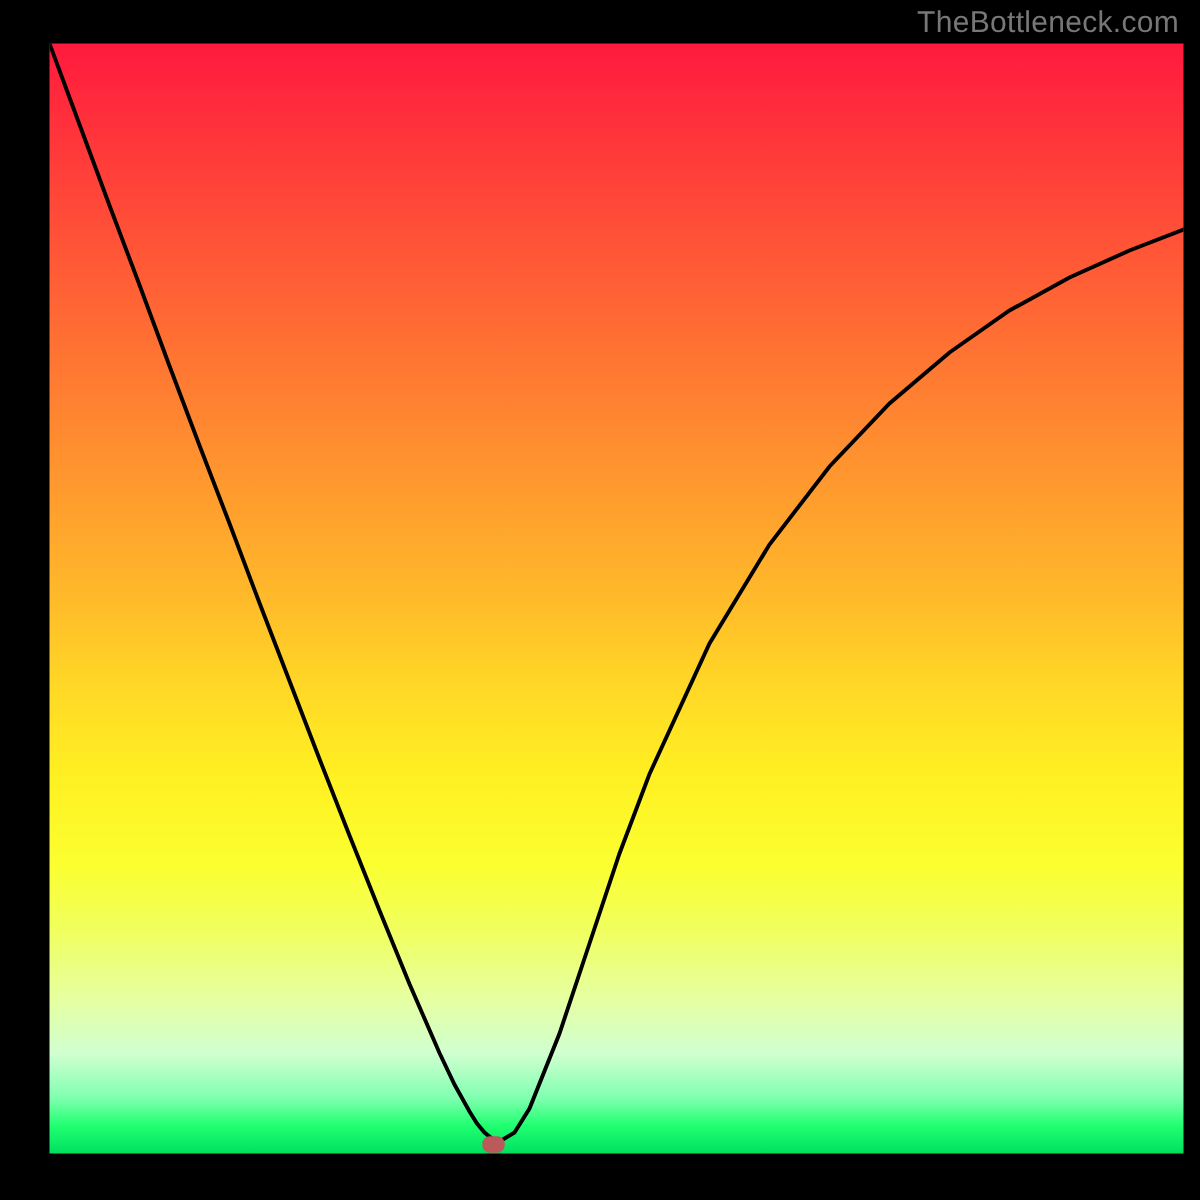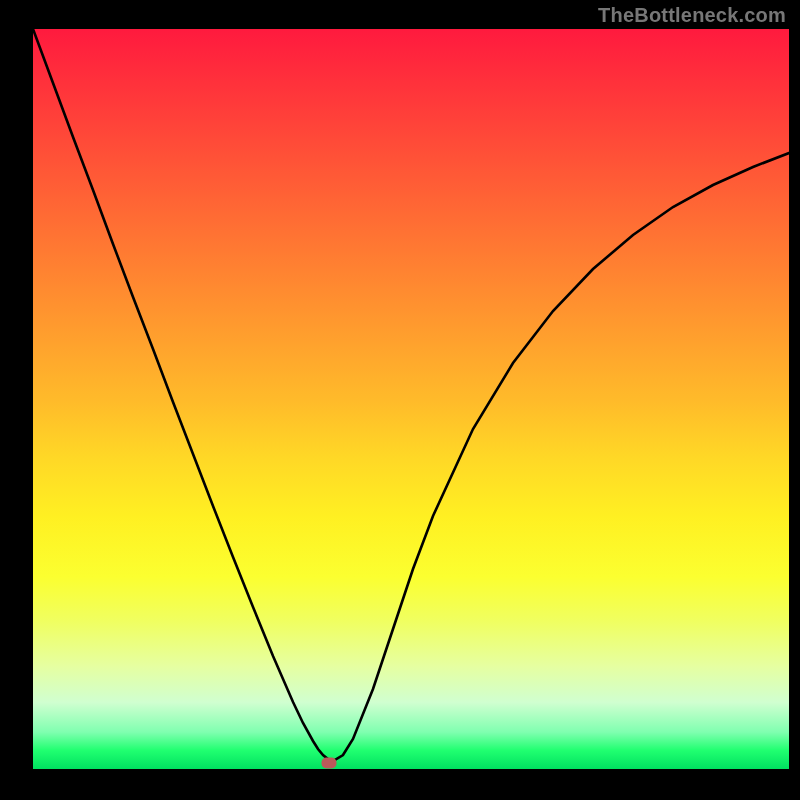--- a/index.html
+++ b/index.html
@@ -10,21 +10,21 @@
     position: relative;
     font-family: Arial, sans-serif;
     overflow: hidden;
   }
   .watermark {
     position: absolute;
     top: 4px;
     right: 14px;
     color: #777;
     font-size: 20px;
-    font-weight: 700;
+    font-weight: 400;
     z-index: 10;
     letter-spacing: 0.2px;
   }
   .plot-area {
     position: absolute;
     left: 33px;
     top: 29px;
     width: 756px;
     height: 740px;
     background: linear-gradient(to bottom,

